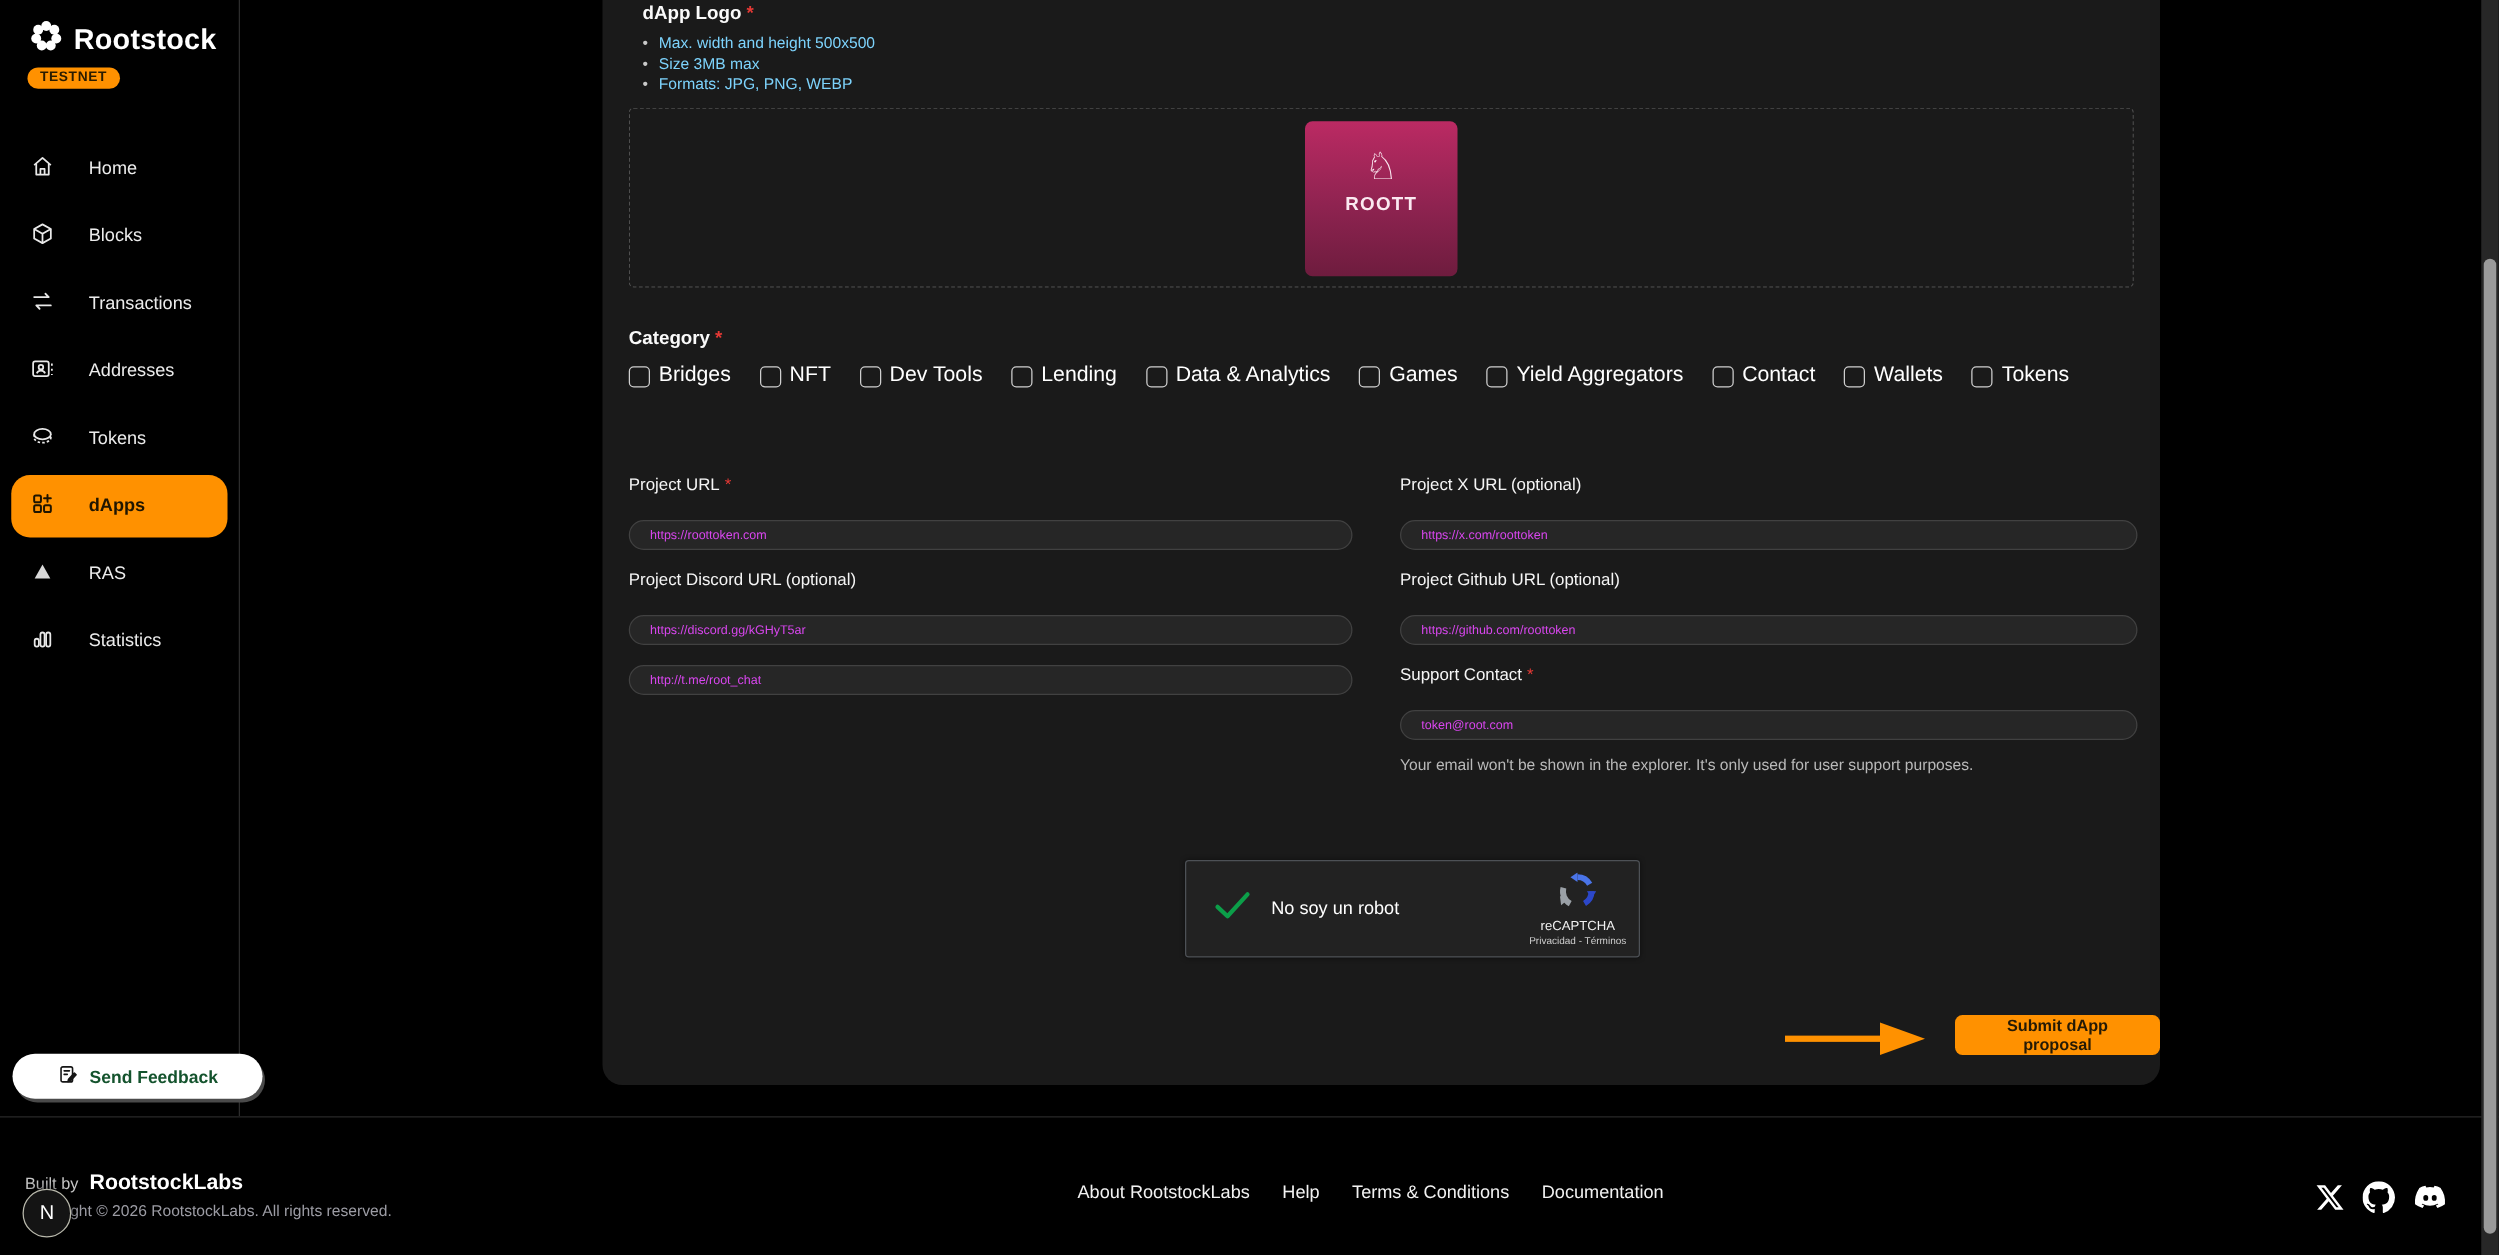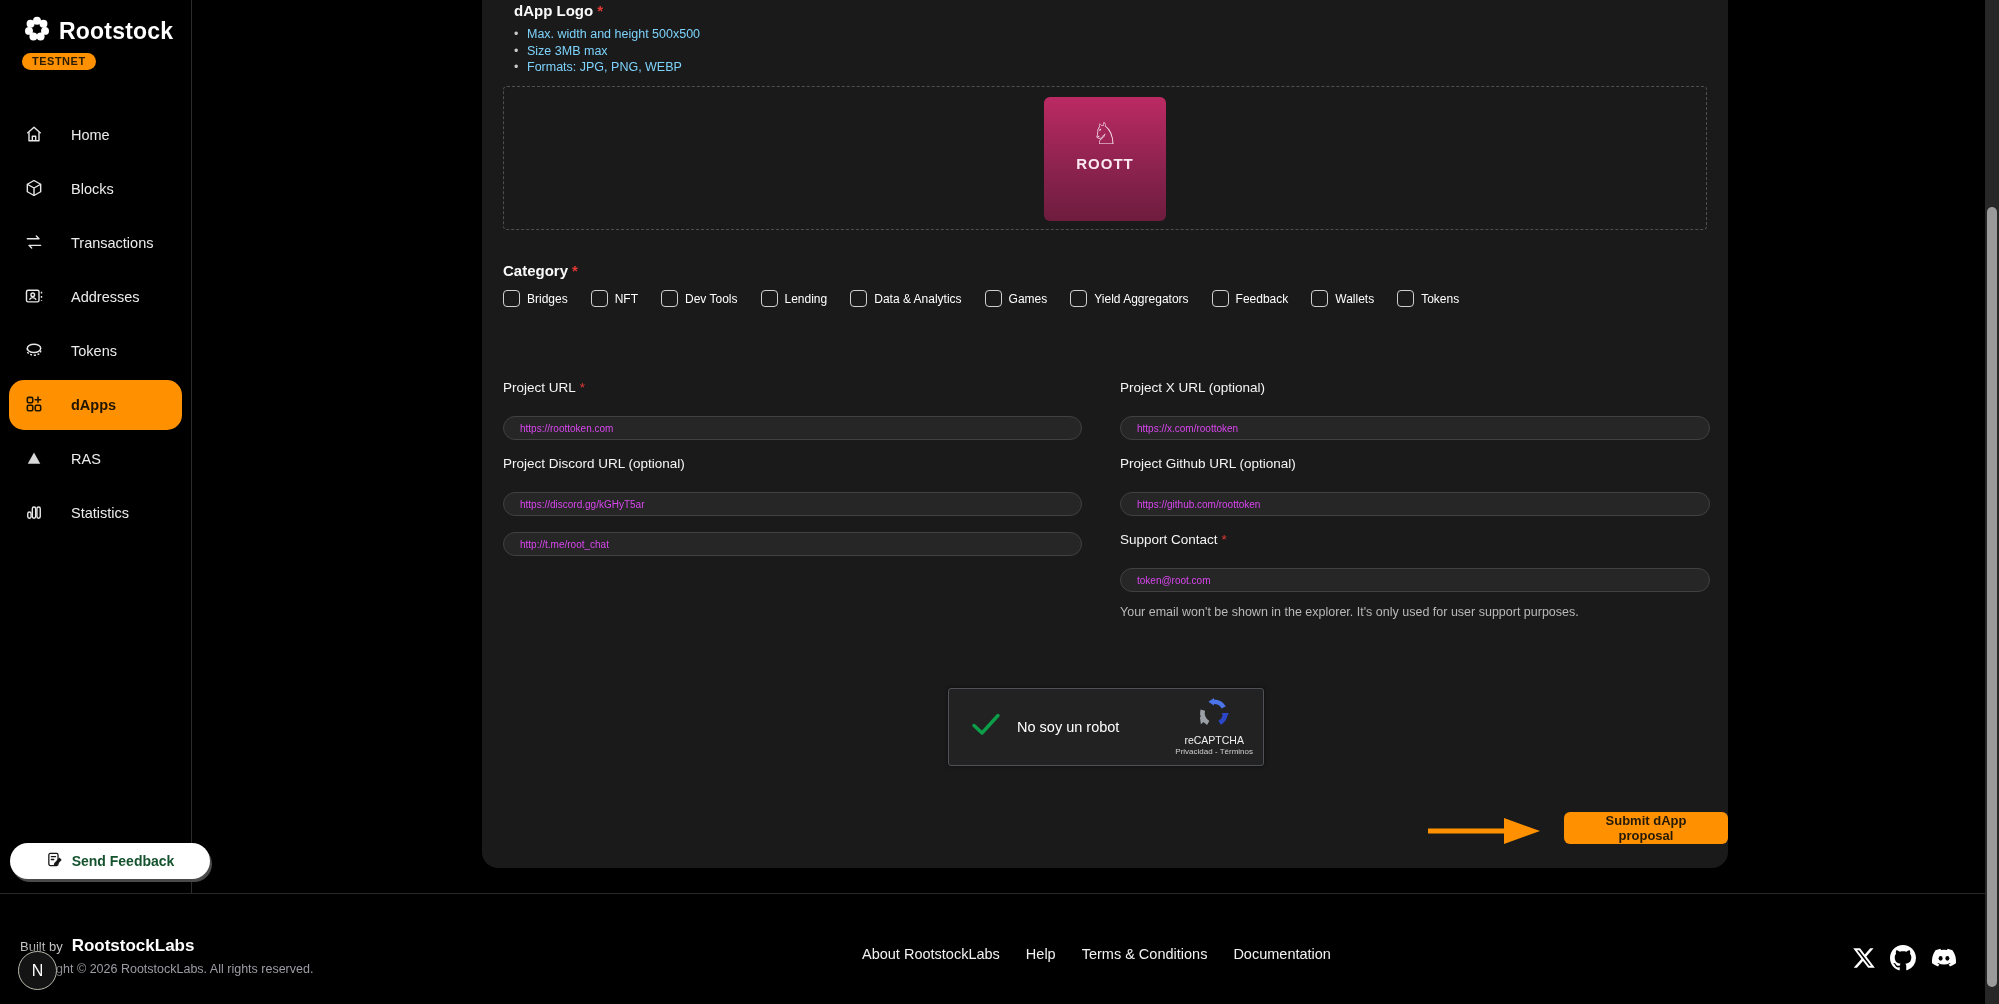--- a/index.html
+++ b/index.html
@@ -40,32 +40,32 @@
   .logo-preview { position:absolute; left:50%; top:10px; transform:translateX(-50%);
                   width:122px; height:124px; border-radius:6px;
                   background:linear-gradient(180deg,#bb2a63 0%,#8e2350 55%,#6e1c3e 100%);
                   display:flex; flex-direction:column; align-items:center; }
   .logo-preview .glyph { font-size:30px; line-height:30px; margin-top:22px;
                          color:#fbe9f1; font-family:"DejaVu Sans", sans-serif; }
   .logo-preview .lname { margin-top:6px; font-size:15px; font-weight:bold; letter-spacing:1px; color:#fbe9f1; }
 
   .cat-label { position:absolute; left:21px; top:286px; }
   .cb-row { position:absolute; left:21px; top:314px; display:flex; gap:23px; align-items:center; }
-  .cb { display:flex; align-items:center; gap:7px; font-size:12px; color:#fff; cursor:pointer; }
+  .cb { display:flex; align-items:flex-end; gap:7px; font-size:17px; color:#fff; cursor:pointer; }
   .cb .box { width:17px; height:17px; border:1.6px solid #cfcfcf; border-radius:4px; background:transparent; }
 
   .form-grid { position:absolute; left:21px; top:404px; display:grid;
                grid-template-columns:579px 590px; column-gap:38px; }
   .f-label { font-size:13.5px; color:#f5f5f5; height:17px; margin-bottom:19px; }
   .f-input { width:100%; height:24px; background:#262626; border:1px solid #414141;
              border-radius:20px; padding:0 16px; color:#d946ef; font-size:10px;
              font-family:inherit; outline:none; margin-bottom:16px; }
   .f-helper { font-size:12.5px; color:#b9b9b9; margin-top:-3px; }
 
-  .captcha { position:absolute; left:466px; top:712px; width:316px; height:78px;
+  .captcha { position:absolute; left:466px; top:712px; width:364px; height:78px;
              background:#222; border:1px solid #4d5156; border-radius:3px;
              box-shadow:0 0 4px rgba(0,0,0,.55); display:flex; align-items:center; }
   .captcha-check { margin-left:22px; }
   .captcha-label { margin-left:16px; font-size:14.5px; color:#fff; }
   .captcha-brand { margin-left:auto; margin-right:10px; text-align:center; }
   .captcha-brand .cb-name { font-size:10.5px; color:#f1f1f1; margin-top:2px; }
   .captcha-brand .cb-links { font-size:8px; color:#cfcfcf; margin-top:1px; }
 
   .submit-row { position:absolute; left:0; top:836px; width:100%; height:40px; }
   .anno-arrow { position:absolute; left:946px; top:4px; }
@@ -240,21 +240,21 @@
     <label class="cb">
         <span class="box"></span>
         <span>Games</span>
       </label>
     <label class="cb">
         <span class="box"></span>
         <span>Yield Aggregators</span>
       </label>
     <label class="cb">
         <span class="box"></span>
-        <span>Feedback</span>
+        <span>Contact</span>
       </label>
     <label class="cb">
         <span class="box"></span>
         <span>Wallets</span>
       </label>
     <label class="cb">
         <span class="box"></span>
         <span>Tokens</span>
       </label>
   </div>

